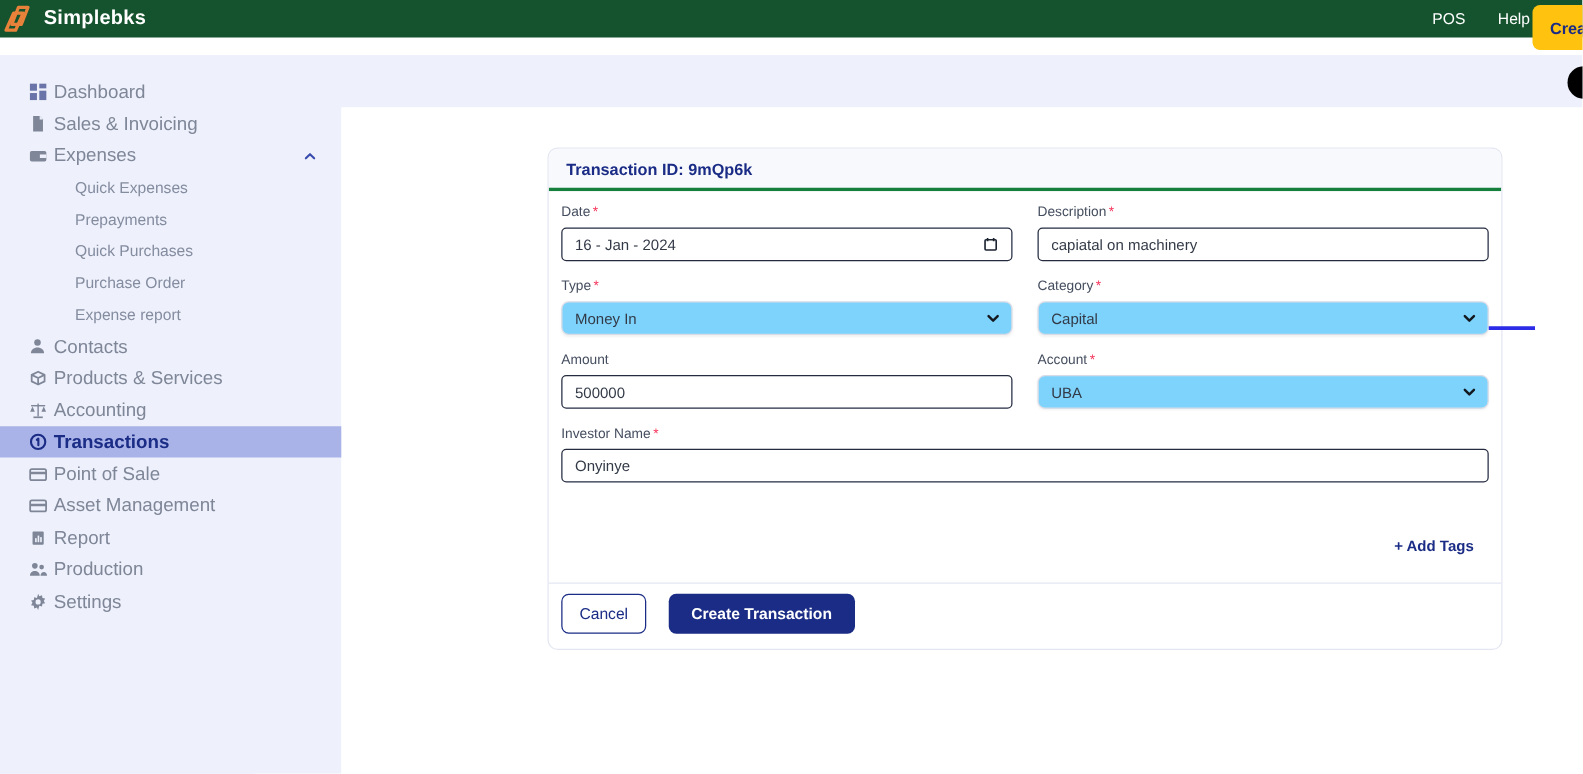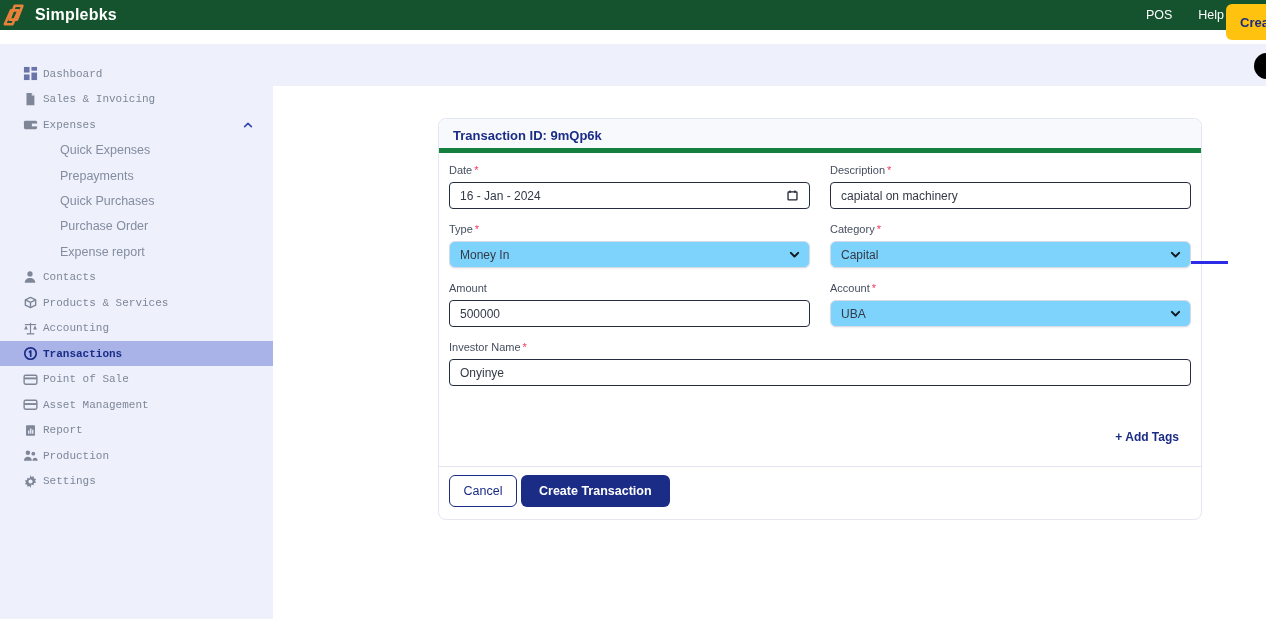--- a/index.html
+++ b/index.html
@@ -24,56 +24,56 @@
   .avatar-circle { position:absolute; right:-14px; top:9px; width:26px; height:26px;
     border-radius:50%; background:#000; cursor:pointer; }
 
   
   .sidebar { position:absolute; left:0; top:44px; width:273px; height:575px;
     background:#EEF1FB; padding-top:17px; z-index:2; }
   .side-item { height:25.5px; display:flex; align-items:center; padding-left:22px;
     cursor:pointer; }
   .side-item .s-icon { width:16px; height:16px; display:inline-flex; align-items:center;
     justify-content:center; margin-right:5px; flex:0 0 16px; }
-  .side-item .s-label { font-size:11px; color:#7E8698;font-family:Liberation Mono, monospace; }
+  .side-item .s-label { font-size:15px; color:#7E8698; }
   .side-sub { height:25.4px; display:flex; align-items:center; padding-left:60px;
     cursor:pointer; }
   .side-sub .s-label { font-size:12.5px; color:#848CA0; }
   .side-item.active { background:#A9B3E8; }
   .side-item.active .s-label { color:#1A2C85; font-weight:bold; }
   .chev-up { margin-left:auto; margin-right:20px; display:inline-flex; }
 
   
   .main { position:absolute; left:273px; top:86px; width:993px; height:533px; background:#fff; }
 
   
   .card { position:absolute; left:165px; top:32px; width:764px; background:#fff;
     border:1px solid #E4E7F2; border-radius:8px; }
   .card-header { height:34px; line-height:33px; padding:0 14px; background:#F8F9FD;
-    border-bottom:5px solid #15803d; border-radius:8px 8px 0 0;
+    border-bottom:3px solid #15803d; border-radius:8px 8px 0 0;
     font-size:13px; font-weight:bold; color:#1A2C85; }
   .form { padding:11px 10px 0 10px; }
   .row { display:flex; gap:20px; margin-bottom:14px; }
   .field { width:362px; position:relative; }
   .field.full { width:744px; }
   .field label { display:block; font-size:11px; color:#454E5F; margin-bottom:6px; }
   .req { color:#F5365C; margin-left:2px; }
   .tbox { display:flex; align-items:center; height:27px; width:100%;
     border:1.3px solid #252C40; border-radius:4px; background:#fff; padding:0 10px; }
   .tbox input { border:none; outline:none; flex:1; font-size:12px; color:#333A47;
     font-family:"Liberation Sans", sans-serif; background:transparent; height:100%; }
   .selwrap { position:relative; }
   .selwrap select { width:100%; height:27px; appearance:none; -webkit-appearance:none;
     border:1px solid #D7DBE6; border-radius:6px; background:#7dd3fc; padding:0 28px 0 10px;
     font-size:12px; color:#333A47; font-family:"Liberation Sans", sans-serif;
     box-shadow:0 1px 2px rgba(16,24,40,.06); cursor:pointer; }
   .selwrap .chev { position:absolute; right:9px; top:7px; pointer-events:none; }
   .tags-row { display:flex; justify-content:flex-end; padding:8px 12px 22px 0; }
   .add-tags { font-size:12px; font-weight:bold; color:#1A2C85; text-decoration:none; cursor:pointer;margin-top:22px; }
-  .card-footer { border-top:1px solid #E4E7F2; padding:8px 10px 12px 10px; display:flex; gap:4px; }
+  .card-footer { border-top:1px solid #E4E7F2; padding:8px 10px 12px 10px; display:flex; gap:18px; }
   .btn-cancel { width:68px; height:32px; background:#fff; color:#1A2C85; font-size:12.5px;
     border:1.4px solid #1A2C85; border-radius:6px; cursor:pointer;
     font-family:"Liberation Sans", sans-serif; }
   .btn-create { height:32px; background:#1A2C85; color:#fff; font-size:12.5px; font-weight:bold;
     border:none; border-radius:6px; padding:0 18px; cursor:pointer;
     font-family:"Liberation Sans", sans-serif; }
 
   
   .annotation-line { position:absolute; left:1191px; top:261px; width:37px; height:2.5px;
     background:#2B2BE8; z-index:6; }

